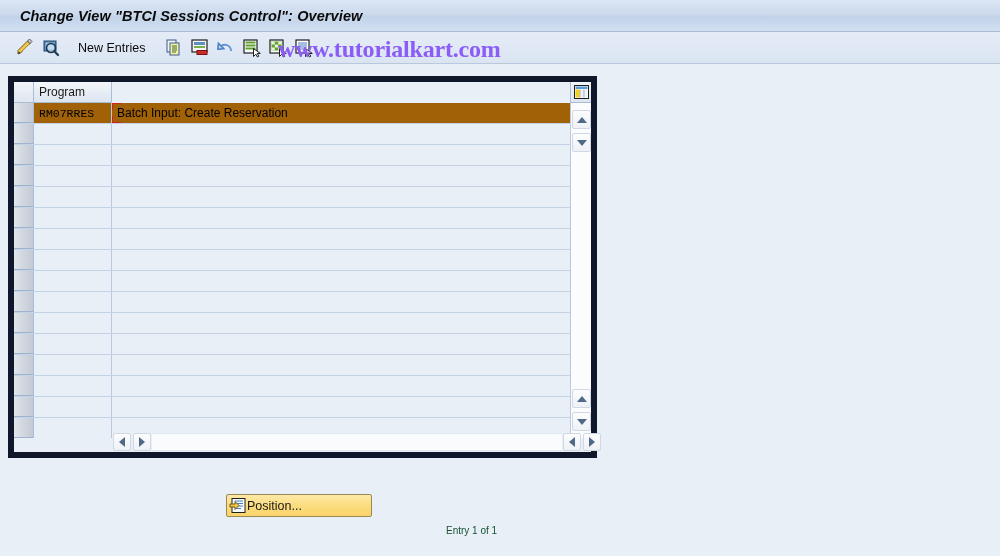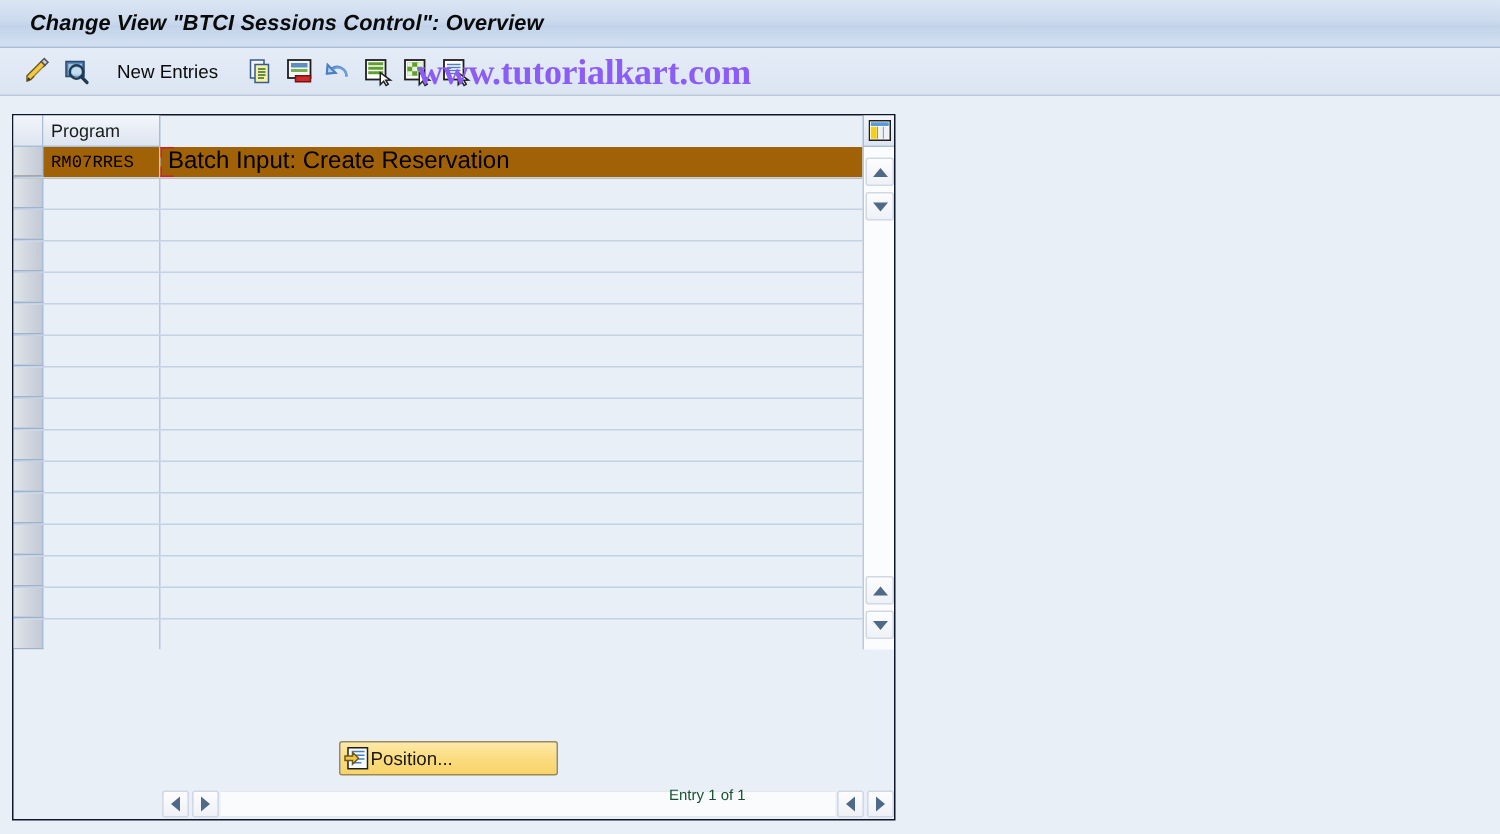--- a/index.html
+++ b/index.html
@@ -75,22 +75,22 @@
     pointer-events: none;
     letter-spacing: -0.2px;
   }
 
   
   .table-frame {
     position: absolute;
     left: 8px;
     top: 76px;
     width: 589px;
-    height: 471px;
-    border: 1px solid #0f172a;
+    height: 382px;
+    border: 6px solid #0f172a;
     background: #e9eff7;
     box-sizing: border-box;
   }
 
   .grid-head {
     position: absolute;
     left: 0; top: 0;
     height: 21px;
     width: 100%;
     display: flex;
@@ -161,21 +161,21 @@
     box-sizing: border-box;
     flex: 0 0 auto;
   }
   .cell {
     height: 20px;
     border-right: 1px solid #b9c8dc;
     box-sizing: border-box;
     display: flex;
     align-items: center;
     padding-left: 5px;
-    font-size: 16px;
+    font-size: 12px;
     overflow: hidden;
     white-space: nowrap;
     flex: 0 0 auto;
   }
   .cell.c-program { width: 78px; font-family: "Liberation Mono", monospace; font-size: 11.5px; }
   .cell.c-report  { width: 470px; position: relative; }
   .cell.empty { color: transparent; }
 
   
   .focus-bracket {

